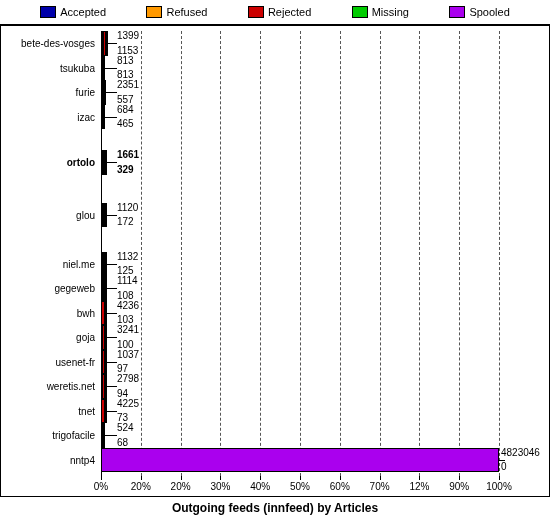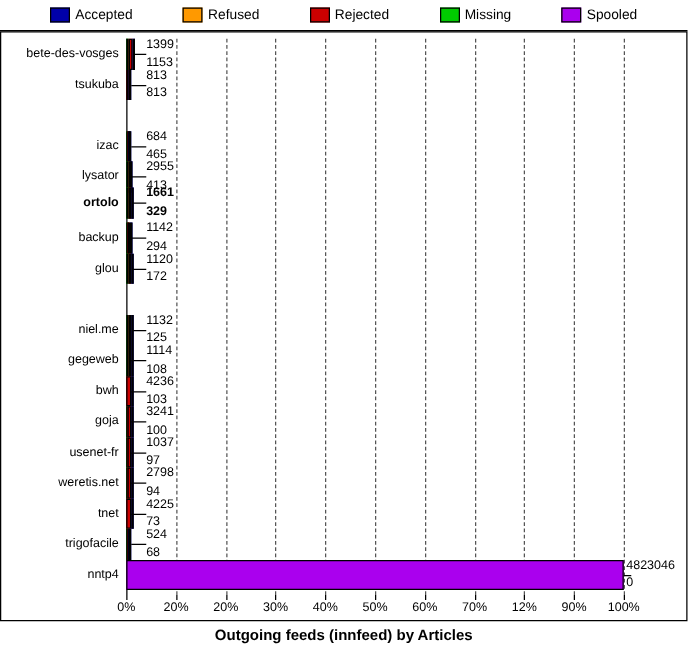--- a/index.html
+++ b/index.html
@@ -185,56 +185,47 @@
           <div class="val-bot" style="left: 4%;">1153</div>
         </div>
         <div class="row" style="top: 24.5px; height: 24.5px;">
           <div class="row-label">tsukuba</div>
           <div class="bar-seg" style="left: 0%; width: 0.4%; background: rgb(204, 0, 0);"></div>
           <div class="bar-seg" style="left: 0.4%; width: 0.7%; background: rgb(0, 0, 170);"></div>
           <div class="lead-line" style="left: 1.1%; width: 2.9%; top: 50%;"></div>
           <div class="val-top" style="left: 4%;">813</div>
           <div class="val-bot" style="left: 4%;">813</div>
         </div>
+        <div class="row" style="top: 49px; height: 24.5px;">
+          <div class="row-label">furie</div>
+          <div class="bar-seg" style="left: 0%; width: 0.4%; background: rgb(0, 204, 0);"></div>
+          <div class="bar-seg" style="left: 0.4%; width: 0.4%; background: rgb(204, 0, 0);"></div>
+          <div class="bar-seg" style="left: 0.8%; width: 0.3%; background: rgb(0, 0, 170);"></div>
+          <div class="lead-line" style="left: 1%; width: 3%; top: 50%;"></div>
+          <div class="val-top" style="left: 4%;">2351</div>
+          <div class="val-bot" style="left: 4%;">557</div>
+        </div>
         <div class="row" style="top: 73.5px; height: 24.5px;">
           <div class="row-label">izac</div>
           <div class="bar-seg" style="left: 0%; width: 0.3%; background: rgb(0, 204, 0);"></div>
           <div class="bar-seg" style="left: 0.3%; width: 0.3%; background: rgb(204, 0, 0);"></div>
           <div class="bar-seg" style="left: 0.6%; width: 0.5%; background: rgb(0, 0, 170);"></div>
           <div class="lead-line" style="left: 1.1%; width: 2.9%; top: 50%;"></div>
           <div class="val-top" style="left: 4%;">684</div>
           <div class="val-bot" style="left: 4%;">465</div>
-        </div>
-        <div class="row" style="top: 98px; height: 24.5px;">
-          <div class="row-label">lysator</div>
-          <div class="bar-seg" style="left: 0%; width: 0.4%; background: rgb(0, 204, 0);"></div>
-          <div class="bar-seg" style="left: 0.4%; width: 0.4%; background: rgb(204, 0, 0);"></div>
-          <div class="bar-seg" style="left: 0.8%; width: 0.3%; background: rgb(0, 0, 170);"></div>
-          <div class="lead-line" style="left: 1%; width: 3%; top: 50%;"></div>
-          <div class="val-top" style="left: 4%;">2955</div>
-          <div class="val-bot" style="left: 4%;">413</div>
         </div>
         <div class="row" style="top: 119px; height: 24.5px; font-weight: bold;">
           <div class="row-label">ortolo</div>
           <div class="bar-seg" style="left: 0%; width: 0.6%; background: rgb(0, 204, 0);"></div>
           <div class="bar-seg" style="left: 0.6%; width: 0.4%; background: rgb(204, 0, 0);"></div>
           <div class="bar-seg" style="left: 1%; width: 0.3%; background: rgb(0, 0, 170);"></div>
           <div class="lead-line" style="left: 1.2%; width: 2.8%; top: 50%;"></div>
           <div class="val-top" style="left: 4%;">1661</div>
           <div class="val-bot" style="left: 4%;">329</div>
         </div>
-        <div class="row" style="top: 147px; height: 24.5px;">
-          <div class="row-label">backup</div>
-          <div class="bar-seg" style="left: 0%; width: 0.3%; background: rgb(0, 204, 0);"></div>
-          <div class="bar-seg" style="left: 0.3%; width: 0.5%; background: rgb(204, 0, 0);"></div>
-          <div class="bar-seg" style="left: 0.8%; width: 0.3%; background: rgb(0, 0, 170);"></div>
-          <div class="lead-line" style="left: 1.1%; width: 2.9%; top: 50%;"></div>
-          <div class="val-top" style="left: 4%;">1142</div>
-          <div class="val-bot" style="left: 4%;">294</div>
-        </div>
         <div class="row" style="top: 171.5px; height: 24.5px;">
           <div class="row-label">glou</div>
           <div class="bar-seg" style="left: 0%; width: 0.5%; background: rgb(0, 204, 0);"></div>
           <div class="bar-seg" style="left: 0.5%; width: 0.5%; background: rgb(204, 0, 0);"></div>
           <div class="bar-seg" style="left: 1%; width: 0.3%; background: rgb(0, 0, 170);"></div>
           <div class="lead-line" style="left: 1.2%; width: 2.8%; top: 50%;"></div>
           <div class="val-top" style="left: 4%;">1120</div>
           <div class="val-bot" style="left: 4%;">172</div>
         </div>
         <div class="row" style="top: 220.5px; height: 24.5px;">

